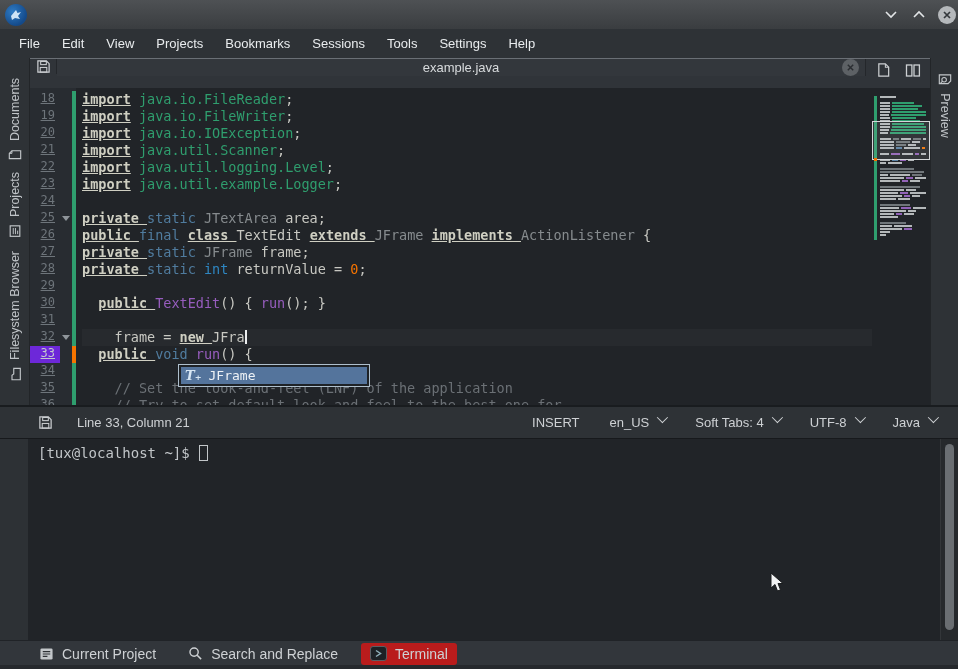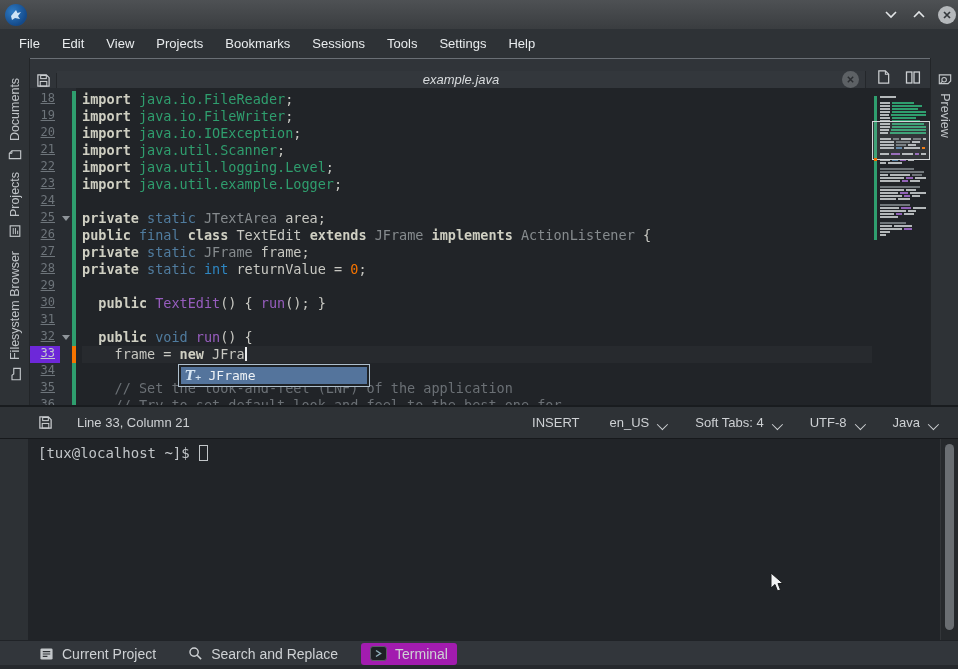--- a/index.html
+++ b/index.html
@@ -30,21 +30,21 @@
   .sidebar-right { width:28px; flex:0 0 28px; background:#2e3236; position:relative; border-left:1px solid #222528; }
   .side-tab { position:absolute; left:0; width:100%; }
   .side-tab .rot { position:absolute; top:50%; left:50%; transform:translate(-50%,-50%) rotate(-90deg);
               display:flex; align-items:center; gap:7px; white-space:nowrap; }
   .side-tab-r .rot { transform:translate(-50%,-50%) rotate(90deg); }
   .side-label { color:#c0c4c8; font-size:12.5px; }
 
   .centercol { flex:1; display:flex; flex-direction:column; border-top:1px solid #6a6f75; min-width:0; }
 
   
-  .tabbar { height:29px; flex:0 0 29px; background:#303439; display:flex; align-items:flex-end;font-style:italic; }
+  .tabbar { height:29px; flex:0 0 29px; background:#303439; display:flex; align-items:flex-start; }
   .tab-savebox { width:27px; display:flex; align-items:center; justify-content:center; border-right:1px solid #24272b; }
   .doc-tab { flex:1; display:flex; align-items:center; position:relative; background:#33373c;
              border-right:1px solid #24272b; }
   .doc-tab .tab-label { position:absolute; left:0; right:0; text-align:center; color:#d8dbdd; font-size:13px; }
   .tab-close { margin-left:auto; margin-right:6px; width:17px; height:17px; border-radius:50%;
              background:#5d6165; display:flex; align-items:center; justify-content:center; z-index:2; }
   .tabbar-actions { display:flex; align-items:center; gap:8px; padding:0 6px; }
   .tb-act { width:22px; height:22px; display:flex; align-items:center; justify-content:center; }
 
   
@@ -57,21 +57,21 @@
   .ln-row, .fold-row, .mark-row, .code-row { height:17px; line-height:17px; }
   .ln-row { text-align:right; padding-right:5px; color:#6e757b; font:12px "DejaVu Sans Mono", monospace;text-decoration:underline; }
   .ln-row.cur { color:#c3c9ce; background:#6d28d9; }
   .fold-row { display:flex; align-items:center; justify-content:center; }
   .fold-tri { width:0; height:0; border-left:4px solid transparent; border-right:4px solid transparent;
               border-top:5px solid #8f959a; }
   .mark-row.g { background:#2f9e6e; }
   .mark-row.o { background:#f67400; }
   .code-row { white-space:pre; font:13.5px/17px "DejaVu Sans Mono", monospace; color:#c8c8c2; }
   .code-row.cur { background:rgba(255,255,255,0.03); }
-  .tk-k { color:#cfcfc2; font-weight:bold; }
+  .tk-k { color:#cfcfc2; font-weight:bold;text-decoration:underline; }
   .tk-g { color:#2f9e6e; }
   .tk-b { color:#507c9f; }
   .tk-t { color:#2e86c1; }
   .tk-c { color:#868b8e; }
   .tk-i { color:#c8c8c2; }
   .tk-f { color:#975dbe; }
   .tk-n { color:#f67400; }
   .tk-m { color:#6b7075; }
   .caret { display:inline-block; width:2px; height:14px; background:#eceeef; vertical-align:-2px; }
 
@@ -91,41 +91,41 @@
   .mm-row { height:2px; margin-bottom:1px; display:flex; gap:2px; }
   .mm-seg { height:2px; }
   .mm-view { position:absolute; left:0; right:0; top:33px; height:39px; border:1px solid #d4d7d9;
               background:rgba(214,217,219,0.10); }
 
   
   .statusbar { flex:0 0 33px; background:#2e3236; border-top:2px solid #191c1f; display:flex;
               align-items:center; padding:0 14px 0 38px; color:#ced1d4; font-size:13px; gap:6px; }
   .sb-cursor { margin-left:18px; }
   .sb-right { margin-left:auto; display:flex; align-items:center; gap:14px; }
-  .sb-seg { display:flex; align-items:flex-end; gap:8px; padding:4px 8px; }
+  .sb-seg { display:flex; align-items:flex-start; gap:8px; padding:4px 8px; }
   .chev { width:8px; height:8px; border-right:1.5px solid #ced1d4; border-bottom:1.5px solid #ced1d4;
           transform:rotate(45deg) translateY(-2px); }
 
   
   .termrow { flex:0 0 202px; display:flex; background:#212428; border-top:1px solid #17191c; }
   .term-left { width:28px; flex:0 0 28px; background:#2d3135; }
   .terminal { flex:1; position:relative; font:14px "DejaVu Sans Mono", monospace; color:#c2c6c9;
               padding:6px 0 12px 10px; }
   .term-cursor { display:inline-block; width:9px; height:16px; border:1.5px solid #c2c6c9;
               vertical-align:-3px; margin-left:9px; }
   .term-scroll { width:18px; flex:0 0 18px; background:#26292c; border-left:1px solid #333639; position:relative; }
   .term-thumb { position:absolute; left:4px; right:4px; top:5px; height:186px; background:#6a6e72; border-radius:5px; }
 
   
   .bottombar { flex:0 0 29px; background:#32363b; border-top:1px solid #202327;
               box-shadow:inset 0 -4px #26292d; display:flex; align-items:center; gap:14px;
               padding:0 0 3px 30px; }
   .bb-btn { display:flex; align-items:center; gap:8px; color:#ced1d4; font-size:14px; padding:3px 9px;
               border-radius:3px; }
-  .bb-btn.active { background:#a21caf; }
+  .bb-btn.active { background:#b91c1c; }
   .term-ico { width:17px; height:15px; background:#1d2125; border:1px solid #5a5f64; border-radius:3px;
               display:flex; align-items:center; justify-content:center; }
 
   
   .mouse { position:absolute; left:770px; top:572px; z-index:50; pointer-events:none; }
 
   svg { display:block; }
 </style>
 </head>
 <body>
@@ -316,22 +316,22 @@
               <div class="code-row"><span class="tk-k">import</span><span class="tk-g"> java.util.logging.Level</span><span class="tk-i">;</span></div>
               <div class="code-row"><span class="tk-k">import</span><span class="tk-g"> java.util.example.Logger</span><span class="tk-i">;</span></div>
               <div class="code-row"></div>
               <div class="code-row"><span class="tk-k">private </span><span class="tk-b">static </span><span class="tk-c">JTextArea </span><span class="tk-i">area</span><span class="tk-i">;</span></div>
               <div class="code-row"><span class="tk-k">public </span><span class="tk-b">final </span><span class="tk-k">class </span><span class="tk-i">TextEdit </span><span class="tk-k">extends </span><span class="tk-c">JFrame </span><span class="tk-k">implements </span><span class="tk-c">ActionListener </span><span class="tk-i">{</span></div>
               <div class="code-row"><span class="tk-k">private </span><span class="tk-b">static </span><span class="tk-c">JFrame </span><span class="tk-i">frame</span><span class="tk-i">;</span></div>
               <div class="code-row"><span class="tk-k">private </span><span class="tk-b">static </span><span class="tk-t">int </span><span class="tk-i">returnValue </span><span class="tk-i">= </span><span class="tk-n">0</span><span class="tk-i">;</span></div>
               <div class="code-row"></div>
               <div class="code-row"><span class="tk-i">  </span><span class="tk-k">public </span><span class="tk-f">TextEdit</span><span class="tk-i">() { </span><span class="tk-f">run</span><span class="tk-i">(); }</span></div>
               <div class="code-row"></div>
+              <div class="code-row cur"><span class="tk-i">    frame </span><span class="tk-i">= </span><span class="tk-k">new </span><span class="tk-i">JFra</span><span class="caret"></span></div>
               <div class="code-row"><span class="tk-i">  </span><span class="tk-k">public </span><span class="tk-b">void </span><span class="tk-f">run</span><span class="tk-i">() {</span></div>
-              <div class="code-row cur"><span class="tk-i">    frame </span><span class="tk-i">= </span><span class="tk-k">new </span><span class="tk-i">JFra</span><span class="caret"></span></div>
               <div class="code-row"></div>
               <div class="code-row"><span class="tk-m">    // Set the look-and-feel (LNF) of the application</span></div>
               <div class="code-row"><span class="tk-m">    // Try to set default look-and-feel to the best one for</span></div>
             </div>
         </div>
 
         <div class="minimap" id="minimap">
           <div class="mm-strip" id="mm-strip" style="height: 144px;"></div>
           <div class="mm-strip-o" id="mm-strip-o" style="height: 3px; top: 70px;"></div>
           <div class="mm-rows" id="mm-rows">

